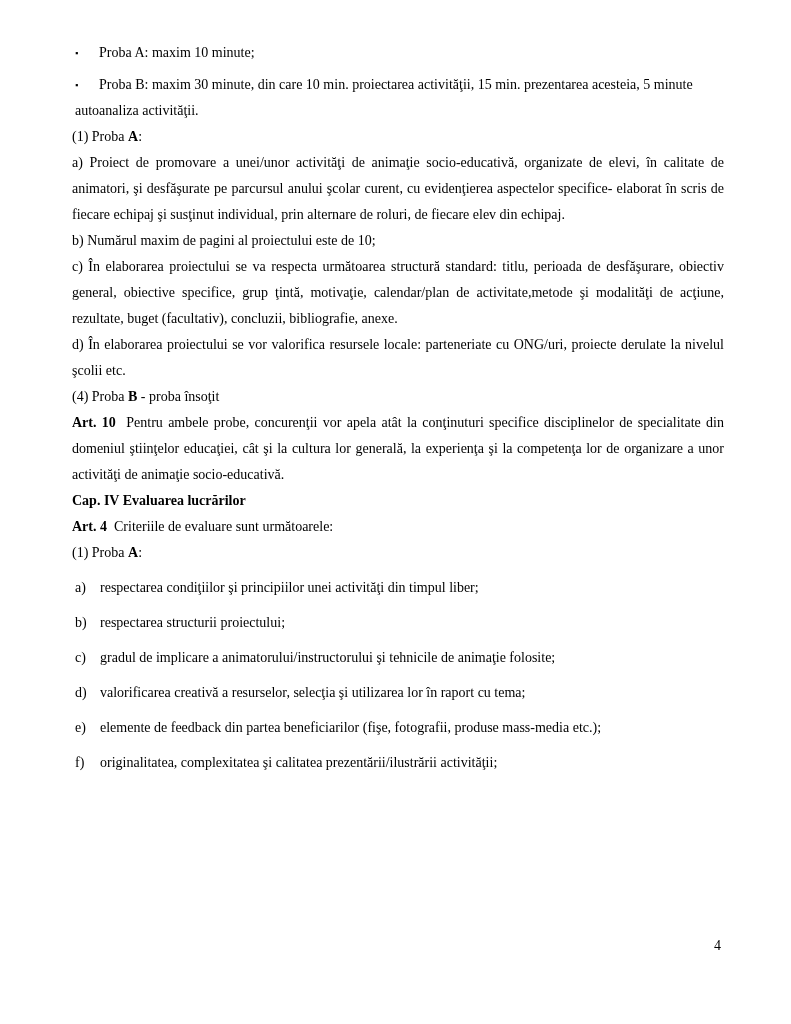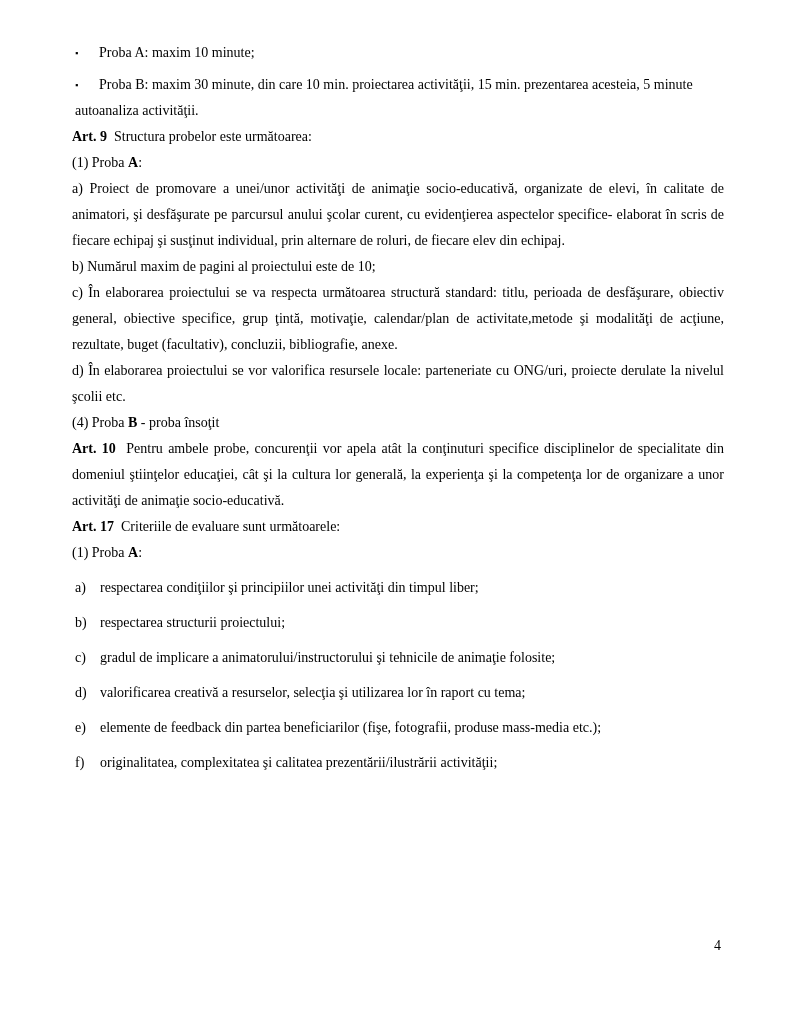--- a/index.html
+++ b/index.html
@@ -64,29 +64,29 @@
     line-height: 26px;
   }
 </style>
 </head>
 <body>
 
 <div class="page">
   <div class="content" id="doc-content">
       <div class="p bullet"><span class="bullet-glyph">▪</span><span class="">Proba A: maxim 10 minute;</span></div>
       <div class="p bullet"><span class="bullet-glyph">▪</span><span class="">Proba B: maxim 30 minute, din care 10 min. proiectarea activităţii, 15 min. prezentarea acesteia, 5 minute autoanaliza activităţii.</span></div>
-      <div class="p para"><span class="bold">Art. 9</span><span class="">&nbsp; Structura probelor este următoarea:</span></div>
       <div class="p para"><span class="">(1) Proba </span><span class="bold">A</span><span class="">:</span></div>
       <div class="p para"><span class="">a) Proiect de promovare a unei/unor activităţi de animaţie socio-educativă, organizate de elevi, în calitate de animatori, şi desfăşurate pe parcursul anului şcolar curent, cu evidenţierea aspectelor specifice- elaborat în scris de fiecare echipaj şi susţinut individual, prin alternare de roluri, de fiecare elev din echipaj.</span></div>
       <div class="p para"><span class="">b) Numărul maxim de pagini al proiectului este de 10;</span></div>
       <div class="p para"><span class="">c) În elaborarea proiectului se va respecta următoarea structură standard: titlu, perioada de desfăşurare, obiectiv general, obiective specifice, grup ţintă, motivaţie, calendar/plan de activitate,metode şi modalităţi de acţiune, rezultate, buget (facultativ), concluzii, bibliografie, anexe.</span></div>
       <div class="p para"><span class="">d) În elaborarea proiectului se vor valorifica resursele locale: parteneriate cu ONG/uri, proiecte derulate la nivelul şcolii etc.</span></div>
       <div class="p para"><span class="">(4) Proba </span><span class="bold">B</span><span class=""> - proba însoţit</span></div>
       <div class="p para"><span class="bold">Art. 10</span><span class="">&nbsp; Pentru ambele probe, concurenţii vor apela atât la conţinuturi specifice disciplinelor de specialitate din domeniul ştiinţelor educaţiei, cât şi la cultura lor generală, la experienţa şi la competenţa lor de organizare a unor activităţi de animaţie socio-educativă.</span></div>
-      <div class="p para"><span class="bold">Art. 17</span><span class="">&nbsp; Criteriile de evaluare sunt următoarele:</span></div>
+      <div class="p para"><span class="bold">Cap. IV Evaluarea lucrărilor</span></div>
+      <div class="p para"><span class="bold">Art. 4</span><span class="">&nbsp; Criteriile de evaluare sunt următoarele:</span></div>
       <div class="p para"><span class="">(1) Proba </span><span class="bold">A</span><span class="">:</span></div>
       <div class="p list">
         <span class="marker">a)</span>
         <span class="list-text"><span class="">respectarea condiţiilor şi principiilor unei activităţi din timpul liber;</span></span>
       </div>
       <div class="p list">
         <span class="marker">b)</span>
         <span class="list-text"><span class="">respectarea structurii proiectului;</span></span>
       </div>
       <div class="p list">

